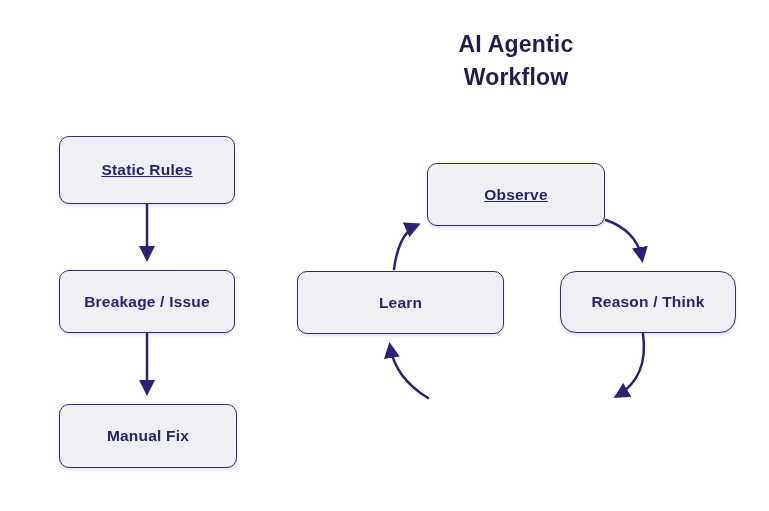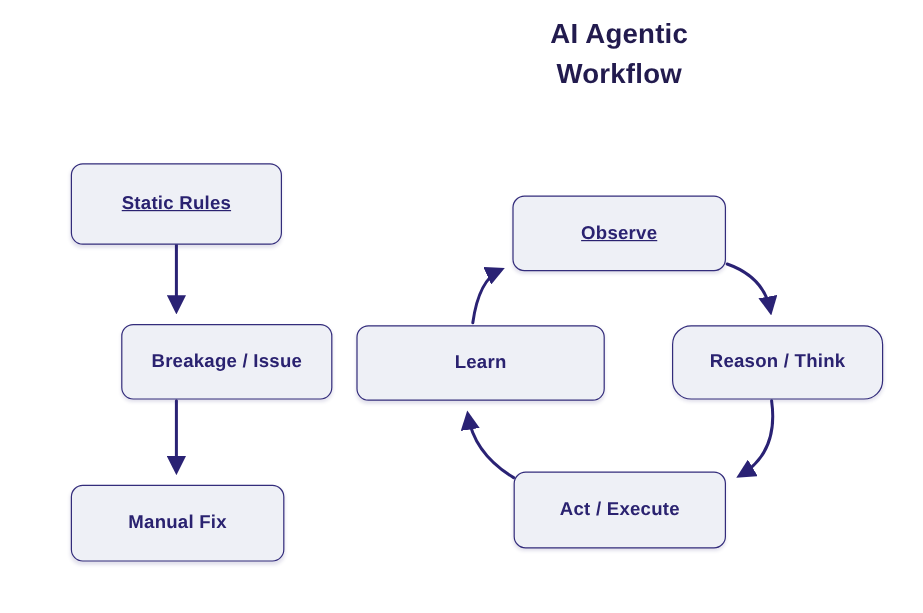--- a/index.html
+++ b/index.html
@@ -25,37 +25,37 @@
   .panel-title{
     position:absolute;
     text-align:center;
     font-size:23px;
     font-weight:700;
     line-height:1.42;
     color:var(--title);
     letter-spacing:.2px;
   }
   .panel-title.left{left:36px;top:28px;width:222px;}
-  .panel-title.right{left:418px;top:12px;width:196px;}
+  .panel-title.right{left:418px;top:28px;width:196px;}
   .node{
     position:absolute;
     background:var(--box-fill);
     border:1.6px solid var(--box-border);
     border-radius:10px;
     display:flex;
     align-items:center;
     justify-content:center;
     font-size:15.5px;
     font-weight:700;
     color:var(--text);
     letter-spacing:.2px;
     box-shadow:0 2px 3px rgba(49,43,120,.14);
   }
   .n-static  {left:59px; top:136px;width:176px;height:68px;text-decoration:underline;}
-  .n-breakage{left:59px; top:270px;width:176px;height:63px;margin-left:42px;}
+  .n-breakage{left:59px; top:270px;width:176px;height:63px;}
   .n-manual  {left:59px; top:404px;width:178px;height:64px;}
   .n-observe {left:427px;top:163px;width:178px;height:63px;text-decoration:underline;}
   .n-reason  {left:560px;top:271px;width:176px;height:62px;border-radius:16px;}
   .n-act     {left:428px;top:393px;width:177px;height:64px;}
   .n-learn   {left:297px;top:271px;width:207px;height:63px;}
   svg.arrows{
     position:absolute;
     left:0;top:0;
     width:769px;height:511px;
     pointer-events:none;
@@ -101,20 +101,17 @@
   </div>
 
   <div class="panel-title right">AI Agentic Workflow</div>
 
   <div class="node n-observe">
     <span>Observe</span>
   </div>
   <div class="node n-reason">
     <span>Reason / Think</span>
   </div>
-  <div class="node n-act">
-    <span>Act / Execute</span>
-  </div>
   <div class="node n-learn">
     <span>Learn</span>
   </div>
 
 </div>
 
 </body></html>

